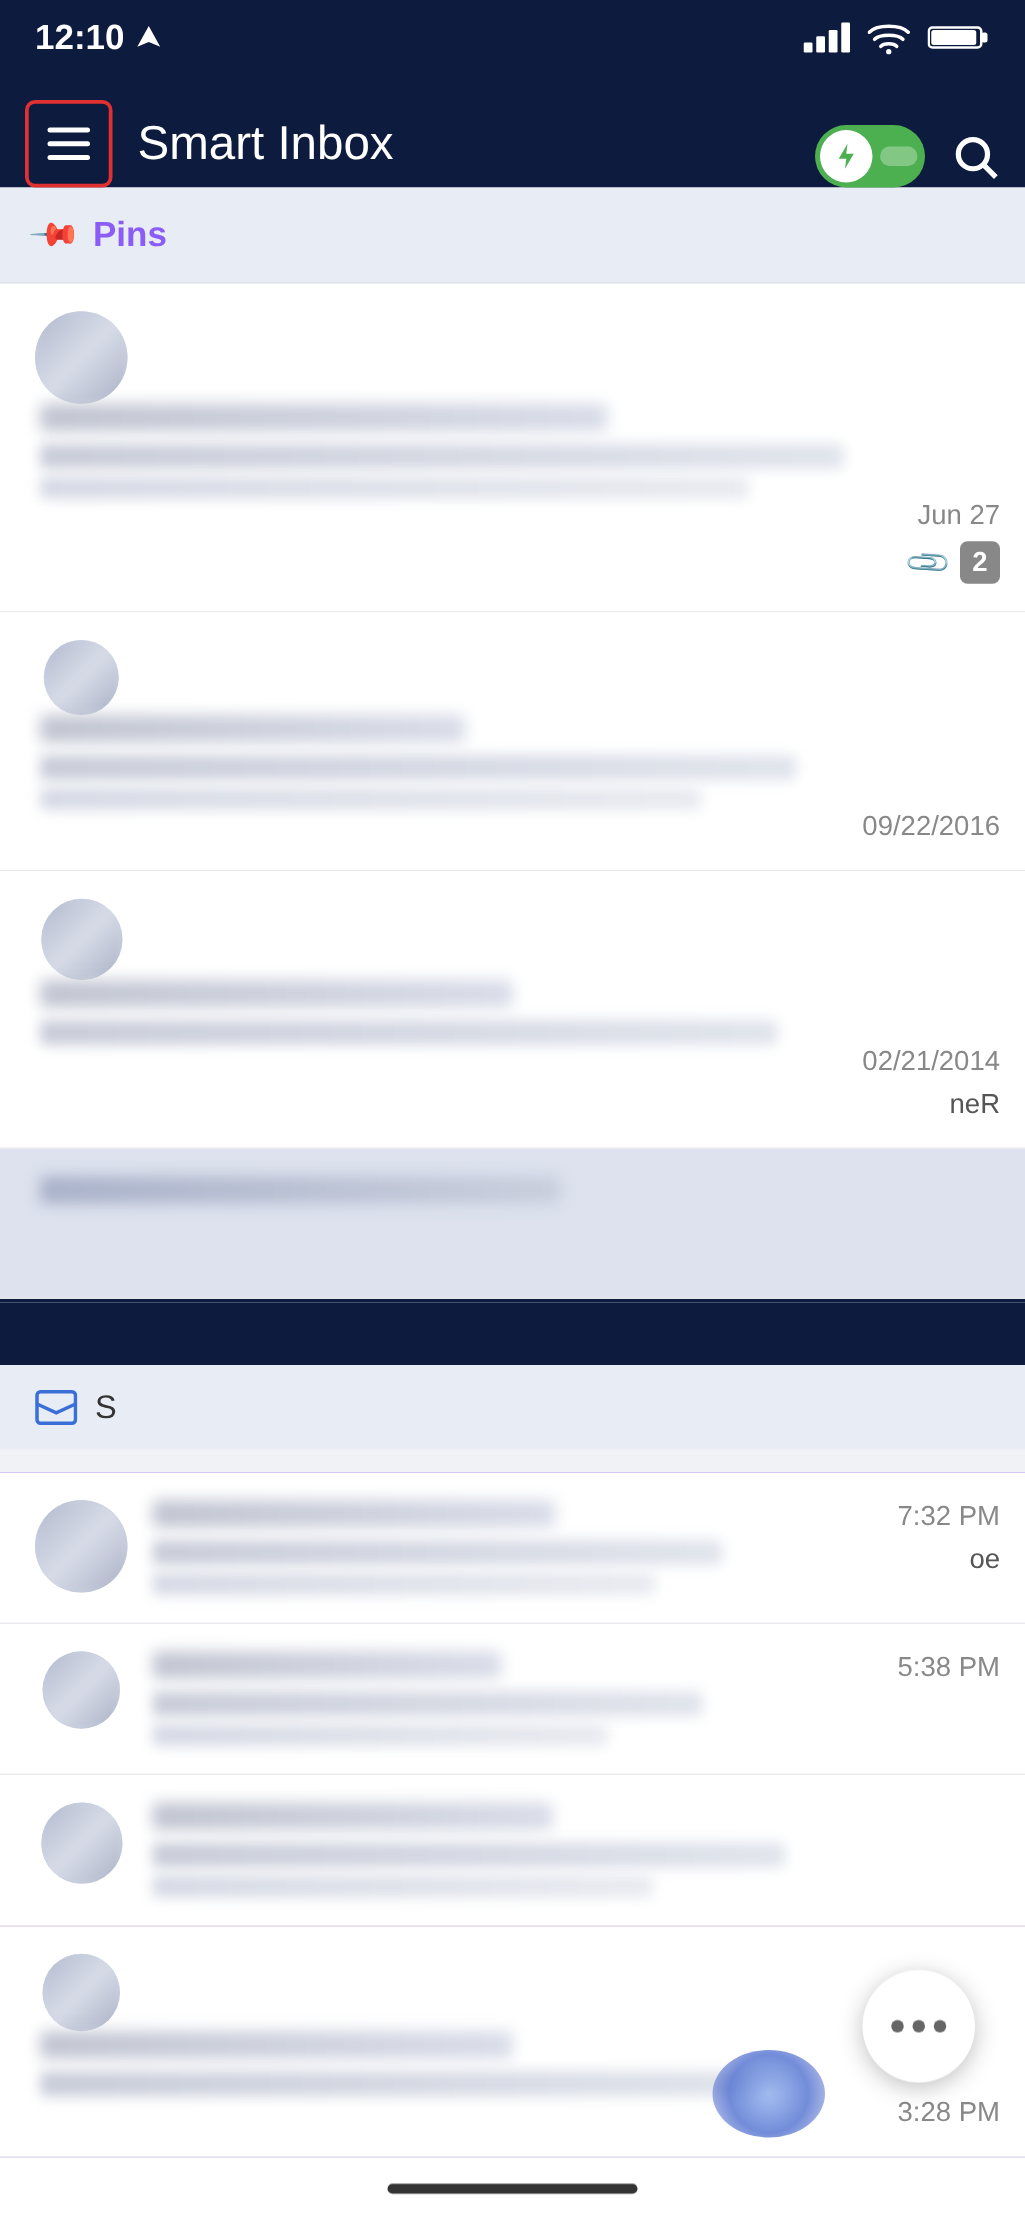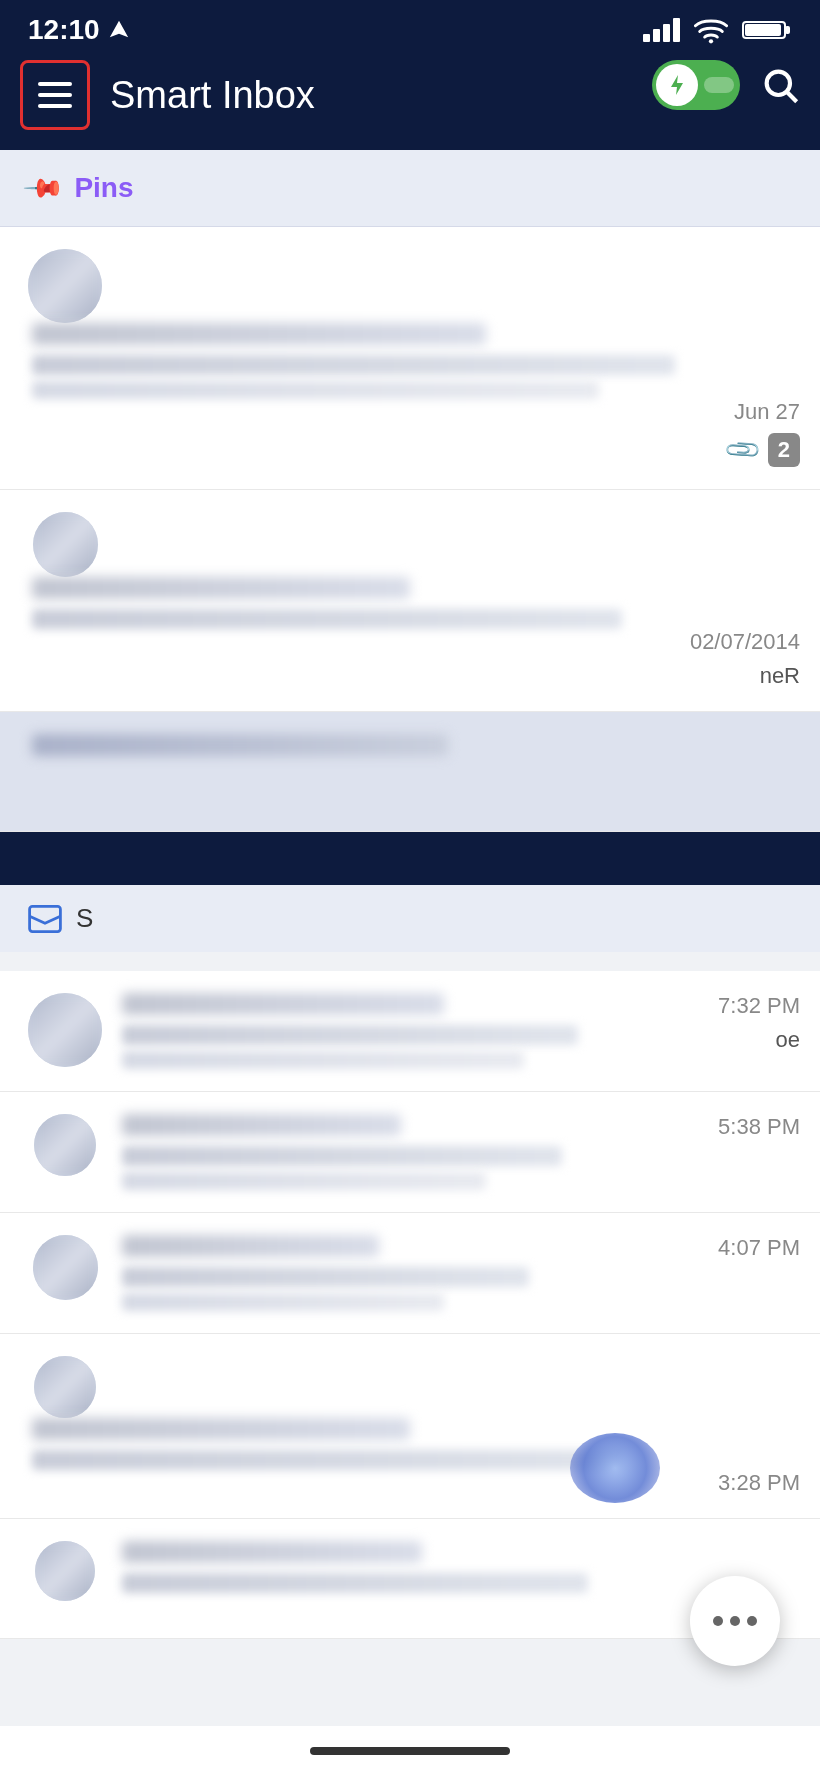--- a/index.html
+++ b/index.html
@@ -42,21 +42,21 @@
       width: 7px;
       border-radius: 1px;
       display: block;
     }
 
     
     .header {
       background: #0d1b3e;
       height: 90px;
       display: flex;
-      align-items: flex-start;
+      align-items: flex-end;
       justify-content: space-between;
       padding: 0 20px;
     }
     .header-left {
       display: flex;
       align-items: center;
       gap: 20px;
     }
     .menu-button {
       width: 70px;
@@ -396,33 +396,48 @@
     </div>
     <div class="email-meta">
       <span class="email-date">Jun 27</span>
       <div style="display:flex;align-items:center;gap:10px;">
         <span class="attachment-icon">📎</span>
         <span class="badge">2</span>
       </div>
     </div>
   </div>
 
+  <div class="email-item">
+    <div class="avatar-area">
+      <div class="avatar" style="width:60px;height:60px;">
+        <div class="avatar-blur"></div>
+      </div>
+    </div>
+    <div class="email-content">
+      <div class="email-sender-blur" style="width:45%;"></div>
+      <div class="email-subject-blur" style="width:80%;"></div>
+      <div class="email-preview-blur" style="width:70%;"></div>
+    </div>
+    <div class="email-meta">
+      <span class="email-date">09/22/2016</span>
+    </div>
+  </div>
 
   <div class="email-item">
     <div class="avatar-area">
       <div class="avatar" style="width:65px;height:65px;">
         <div class="avatar-blur"></div>
       </div>
     </div>
     <div class="email-content">
       <div class="email-sender-blur" style="width:50%;"></div>
       <div class="email-subject-blur" style="width:78%;"></div>
     </div>
     <div class="email-meta">
-      <span class="email-date">02/07/2014</span>
+      <span class="email-date">02/21/2014</span>
       <span class="partial-text">neR</span>
     </div>
   </div>
 
   <div class="email-item highlighted">
     <div class="avatar-area"></div>
     <div class="email-content">
       <div class="email-sender-blur" style="width:55%;background:linear-gradient(90deg,#a8b0c8,#c8cedc);"></div>
     </div>
     <div class="email-meta"></div>
@@ -478,23 +493,20 @@
     <div class="avatar-area">
       <div class="avatar" style="width:65px;height:65px;">
         <div class="avatar-blur"></div>
       </div>
     </div>
     <div class="email-content">
       <div class="email-sender-blur" style="width:48%;"></div>
       <div class="email-subject-blur" style="width:76%;"></div>
       <div class="email-preview-blur" style="width:60%;"></div>
     </div>
-    <div class="email-meta">
-      <span class="email-date">4:07 PM</span>
-    </div>
   </div>
 
   <div class="inbox-item" style="position:relative; min-height: 140px; flex-direction: column;">
     <div class="avatar-area">
       <div class="avatar" style="width:62px;height:62px;">
         <div class="avatar-blur"></div>
       </div>
     </div>
     <div class="email-content">
       <div class="email-sender-blur" style="width:50%;"></div>

